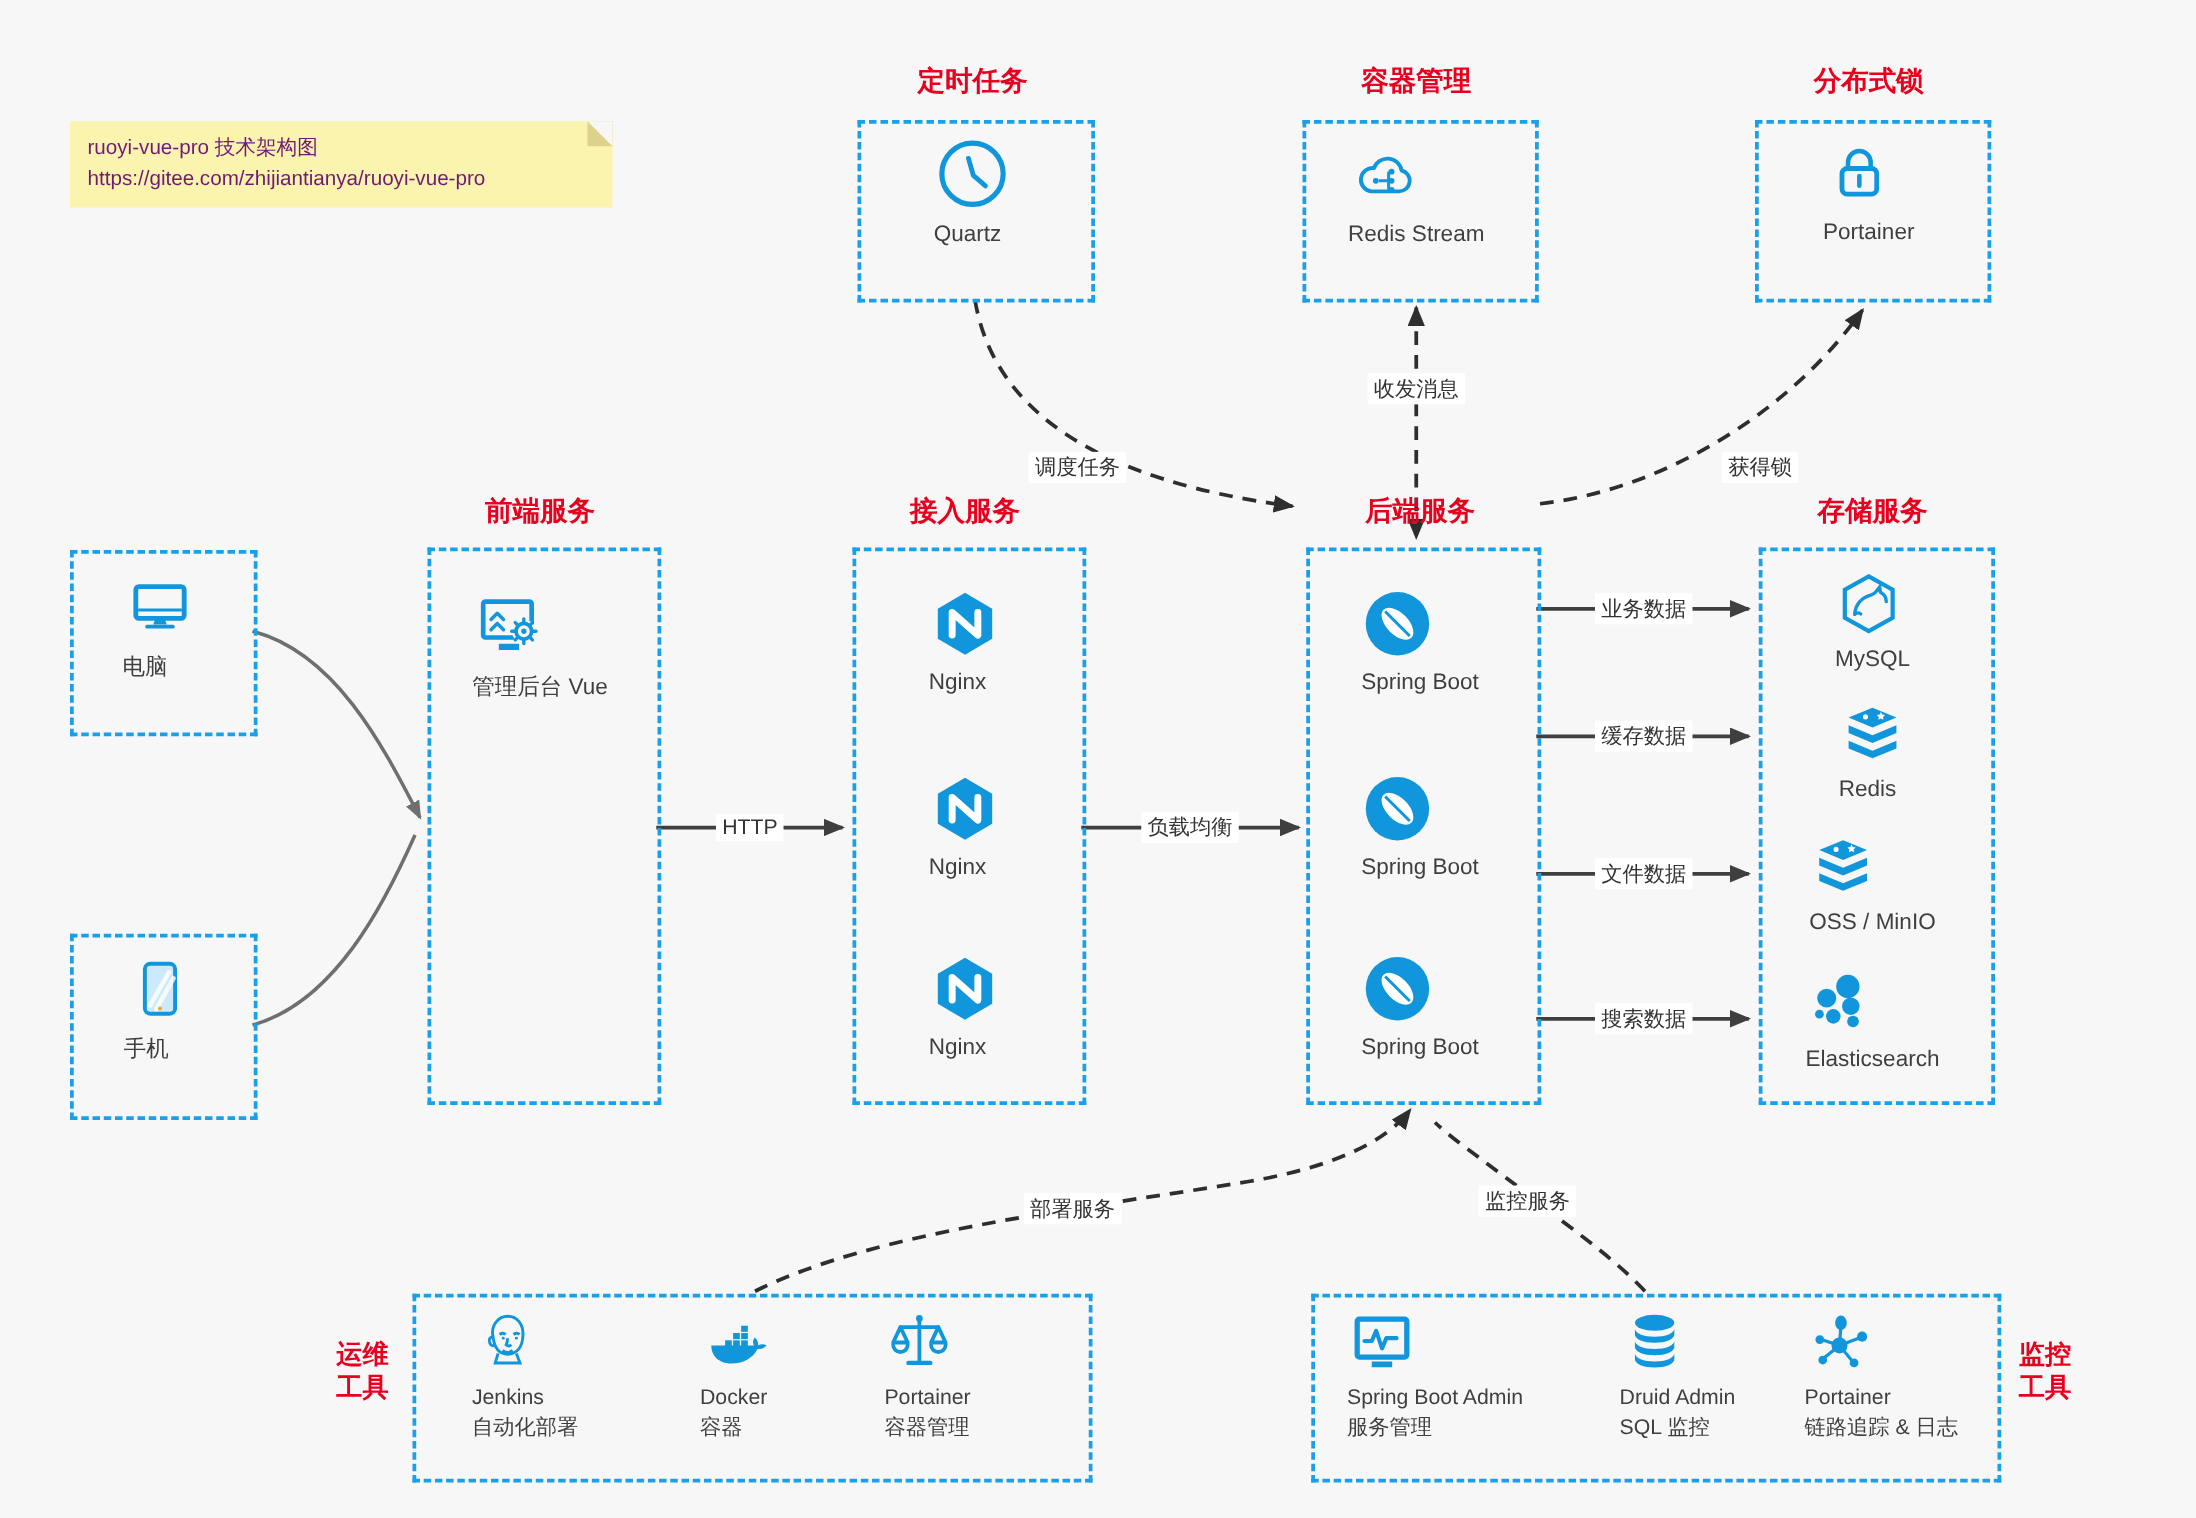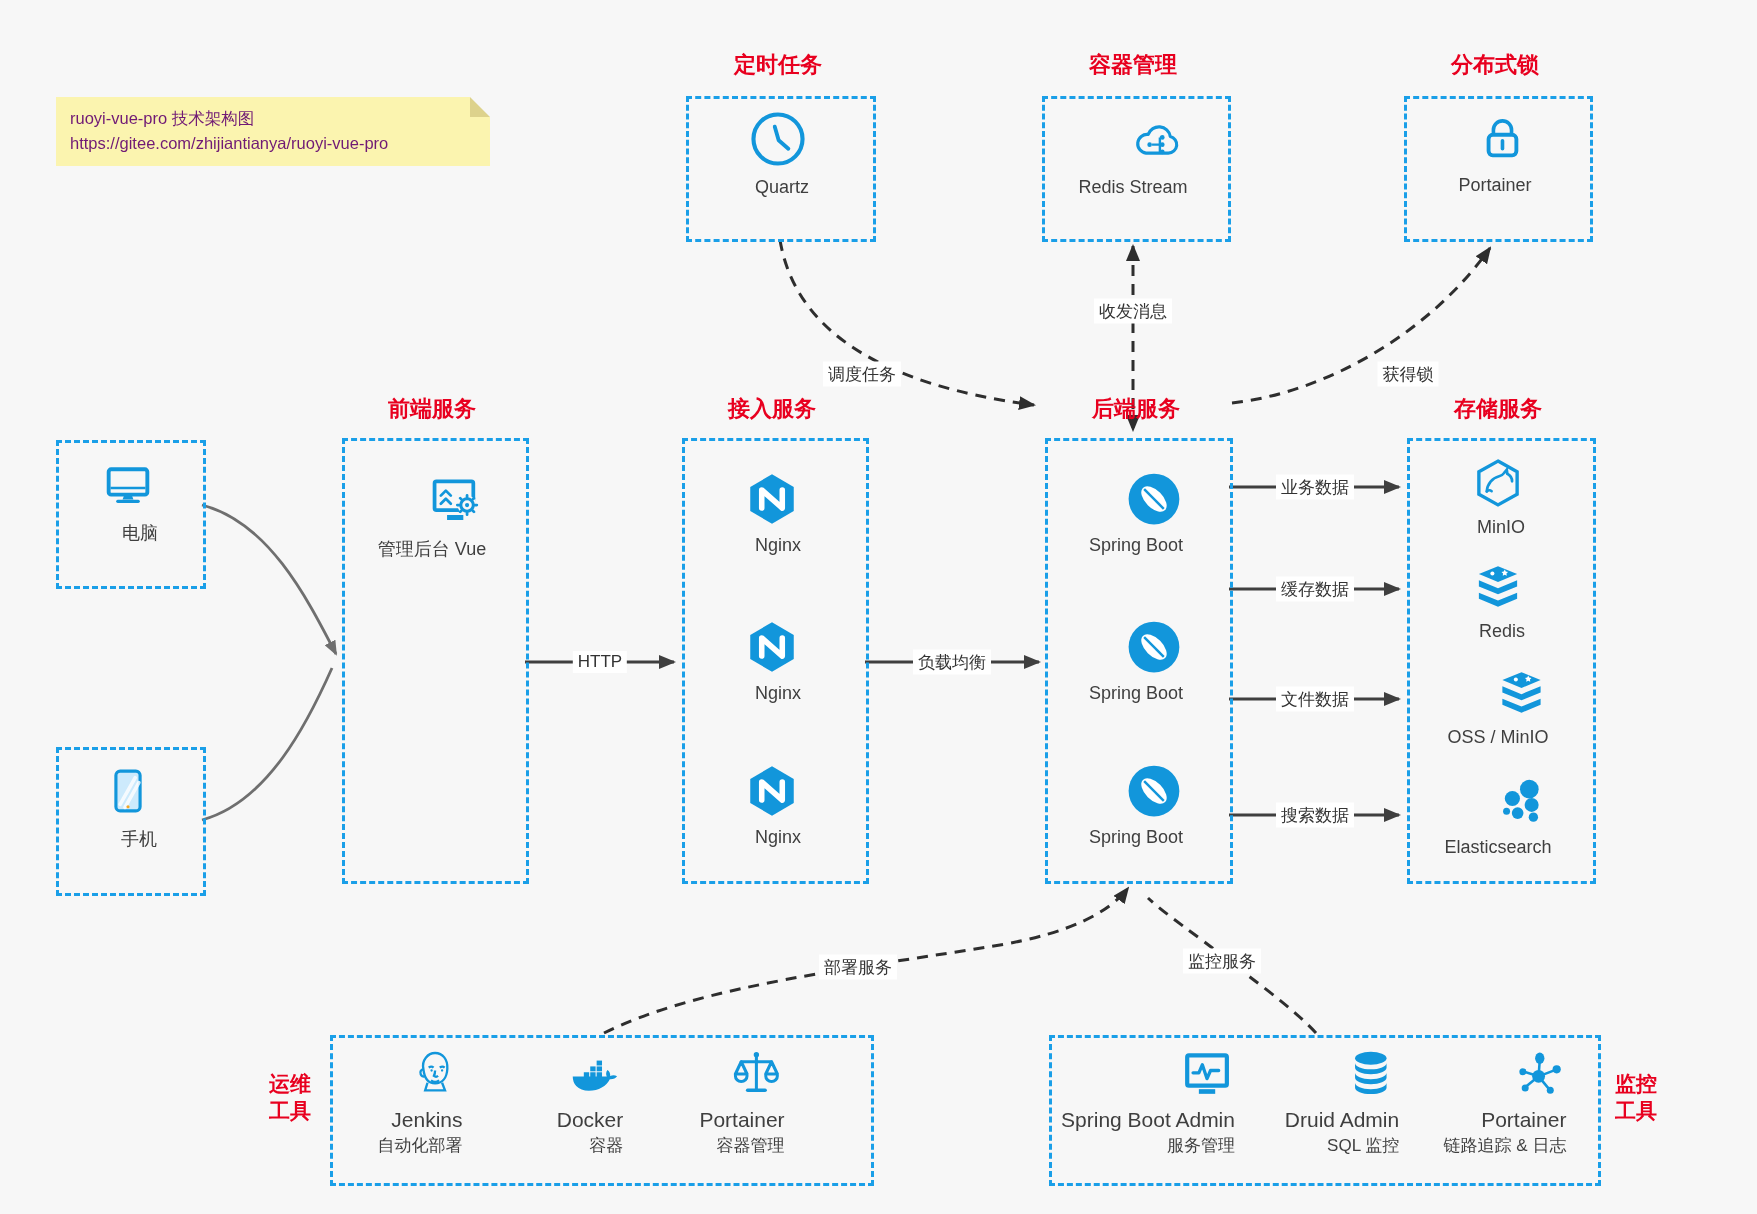--- a/index.html
+++ b/index.html
@@ -2,24 +2,24 @@
 <html><head>
 <meta charset="utf-8">
 <style>
   html,body{margin:0;padding:0;background:#f7f7f7;}
   .canvas{position:relative;width:1757px;height:1214px;background:#f7f7f7;
           font-family:"Liberation Sans","DejaVu Sans",sans-serif;overflow:hidden;}
   .wires{position:absolute;left:0;top:0;z-index:1;}
   .gbox{position:absolute;border:3px dashed #1a9fe8;z-index:2;}
   .gtitle{position:absolute;transform:translateX(-50%);color:#e8001f;font-weight:bold;
           font-size:22px;white-space:nowrap;z-index:4;}
-  .node{position:absolute;display:flex;flex-direction:column;align-items:flex-end;
+  .node{position:absolute;display:flex;flex-direction:column;align-items:flex-start;
         transform:translateX(-50%);z-index:4;}
   .node .lbl{font-size:18px;color:#3f3f3f;margin-top:7px;white-space:nowrap;}
-  .bname{font-size:21px;color:#3f3f3f;margin-top:6px;white-space:nowrap;}
+  .bname{font-size:17px;color:#3f3f3f;margin-top:6px;white-space:nowrap;}
   .bdesc{font-size:17px;color:#3f3f3f;margin-top:2px;white-space:nowrap;}
   .edge-label{position:absolute;transform:translate(-50%,-50%);background:#ffffff;
           padding:1px 5px;font-size:17px;color:#333;white-space:nowrap;z-index:5;}
   .side-label{position:absolute;color:#e8001f;font-weight:bold;font-size:21px;
           line-height:1.3;text-align:center;z-index:4;white-space:nowrap;}
   .note{position:absolute;left:56px;top:97px;width:434px;height:69px;background:#fbf4af;
         box-sizing:border-box;padding:9px 14px;z-index:6;}
   .note:after{content:"";position:absolute;top:0;right:0;width:0;height:0;border-style:solid;
         border-width:0 20px 20px 0;border-color:#f7f7f7 #f7f7f7 #ddd28c #ddd28c;}
   .note .nl{font-size:16.5px;color:#701a75;line-height:1.5;white-space:nowrap;}
@@ -204,21 +204,21 @@
   </div>
 
   <div class="gtitle" style="left:1498px;top:394px">存储服务</div>
   <div class="gbox" style="left:1407px;top:438px;width:183px;height:440px"></div>
   <div class="node" style="left:1498px;top:456px">
     <svg class="ic" width="54" height="54" viewBox="0 0 48 48">
       <path d="M24 4.5 41 14v20L24 43.5 7 34V14z" fill="none" stroke="#1296db" stroke-width="3"></path>
       <path d="M14 31.5c.5-7 5-12 11-13.5 2-.5 3.5-1.5 4.5-3l2.3-2.8.5 3.6c2.8 1.5 4.2 3.9 4.2 6.7" fill="none" stroke="#1296db" stroke-width="2.4" stroke-linecap="round"></path>
       <path d="M14 31.5c1.5-1.2 3.2-1.2 4.4-.2" fill="none" stroke="#1296db" stroke-width="2.2" stroke-linecap="round"></path>
     </svg>
-    <div class="lbl">MinIO</div>
+    <div class="lbl">MySQL</div>
   </div>
   <div class="node" style="left:1498px;top:560px">
     <svg class="ic" width="54" height="54" viewBox="0 0 48 48">
       <g fill="#1296db">
         <path d="M24 5.5 41 12.5 24 19.5 7 12.5z"></path>
         <path d="M7 18 24 25l17-7v5.5L24 30.5 7 23.5z"></path>
         <path d="M7 29 24 36l17-7v5.5L24 41.5 7 34.5z"></path>
       </g>
       <circle cx="19" cy="12" r="1.8" fill="#ffffff"></circle>
       <path d="M30 8.5l.9 1.8 2 .3-1.4 1.4.3 2-1.8-.9-1.8.9.3-2-1.4-1.4 2-.3z" fill="#ffffff"></path>

